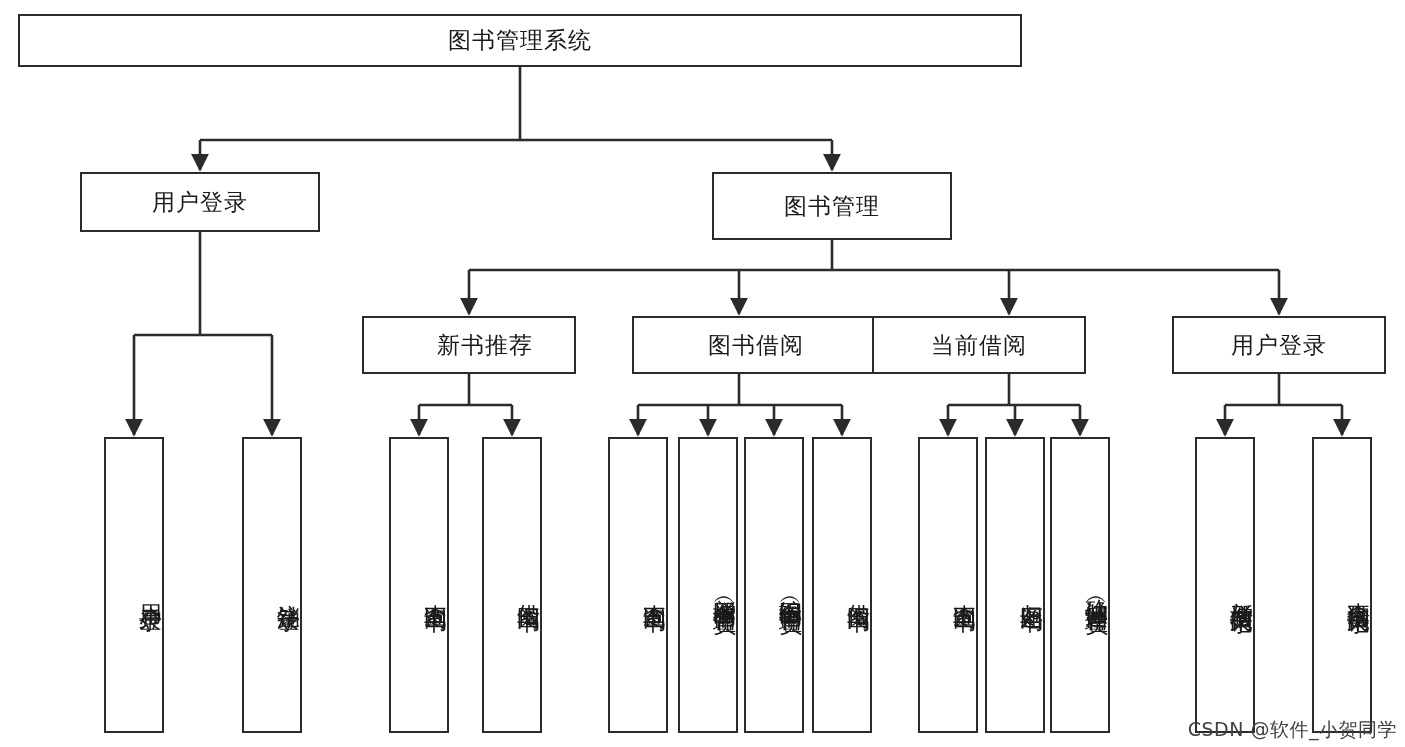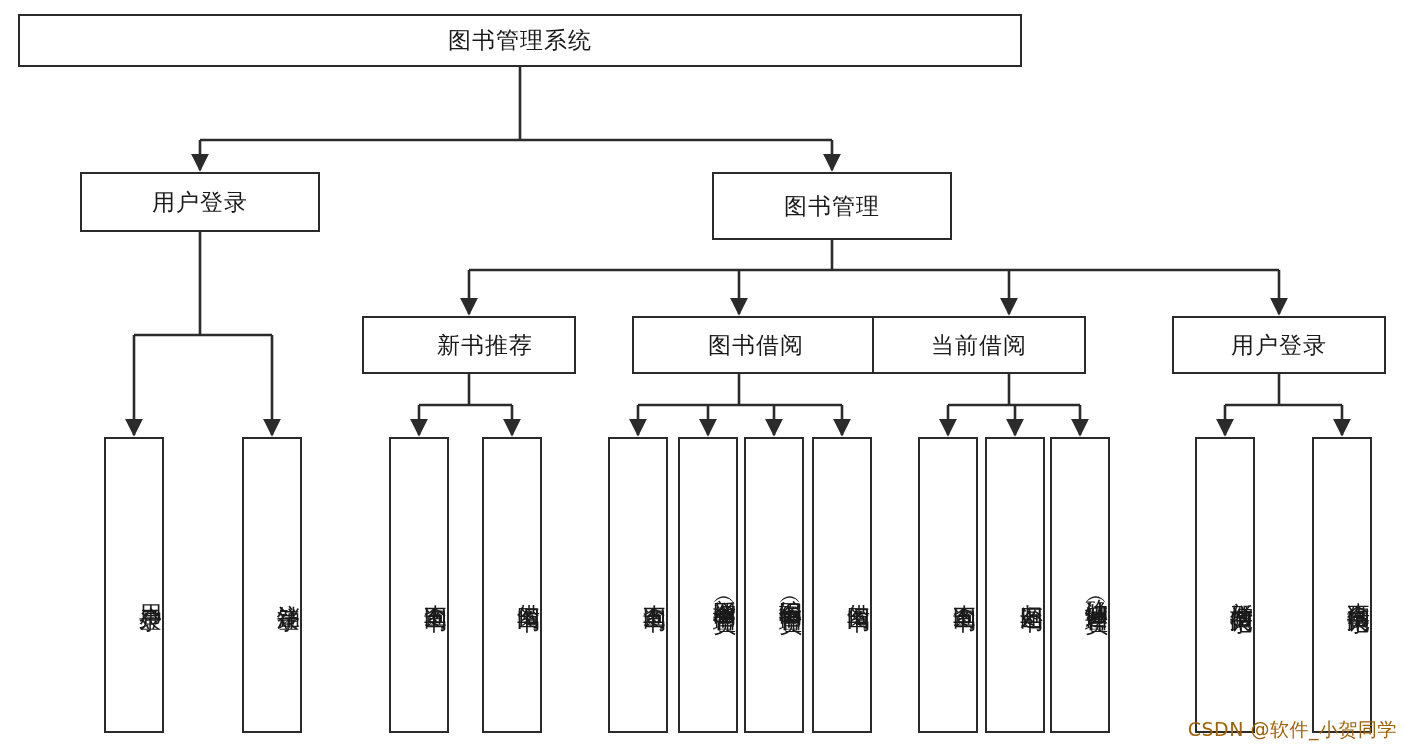--- a/index.html
+++ b/index.html
@@ -36,21 +36,21 @@
     align-items:flex-start;
     justify-content:center;
     line-height:1.0;
   }
   .node .lbl{display:block;white-space:nowrap;}
   #watermark{
     position:absolute;
     right:8px;
     bottom:4px;
     font-size:19px;
-    color:#a16207;
+    color:#404040;
     letter-spacing:.5px;
     white-space:nowrap;
   }
 </style>
 </head>
 <body>
 
 <div id="canvas">
 
   <svg id="edges" viewBox="0 0 1405 747" xmlns="http://www.w3.org/2000/svg">

